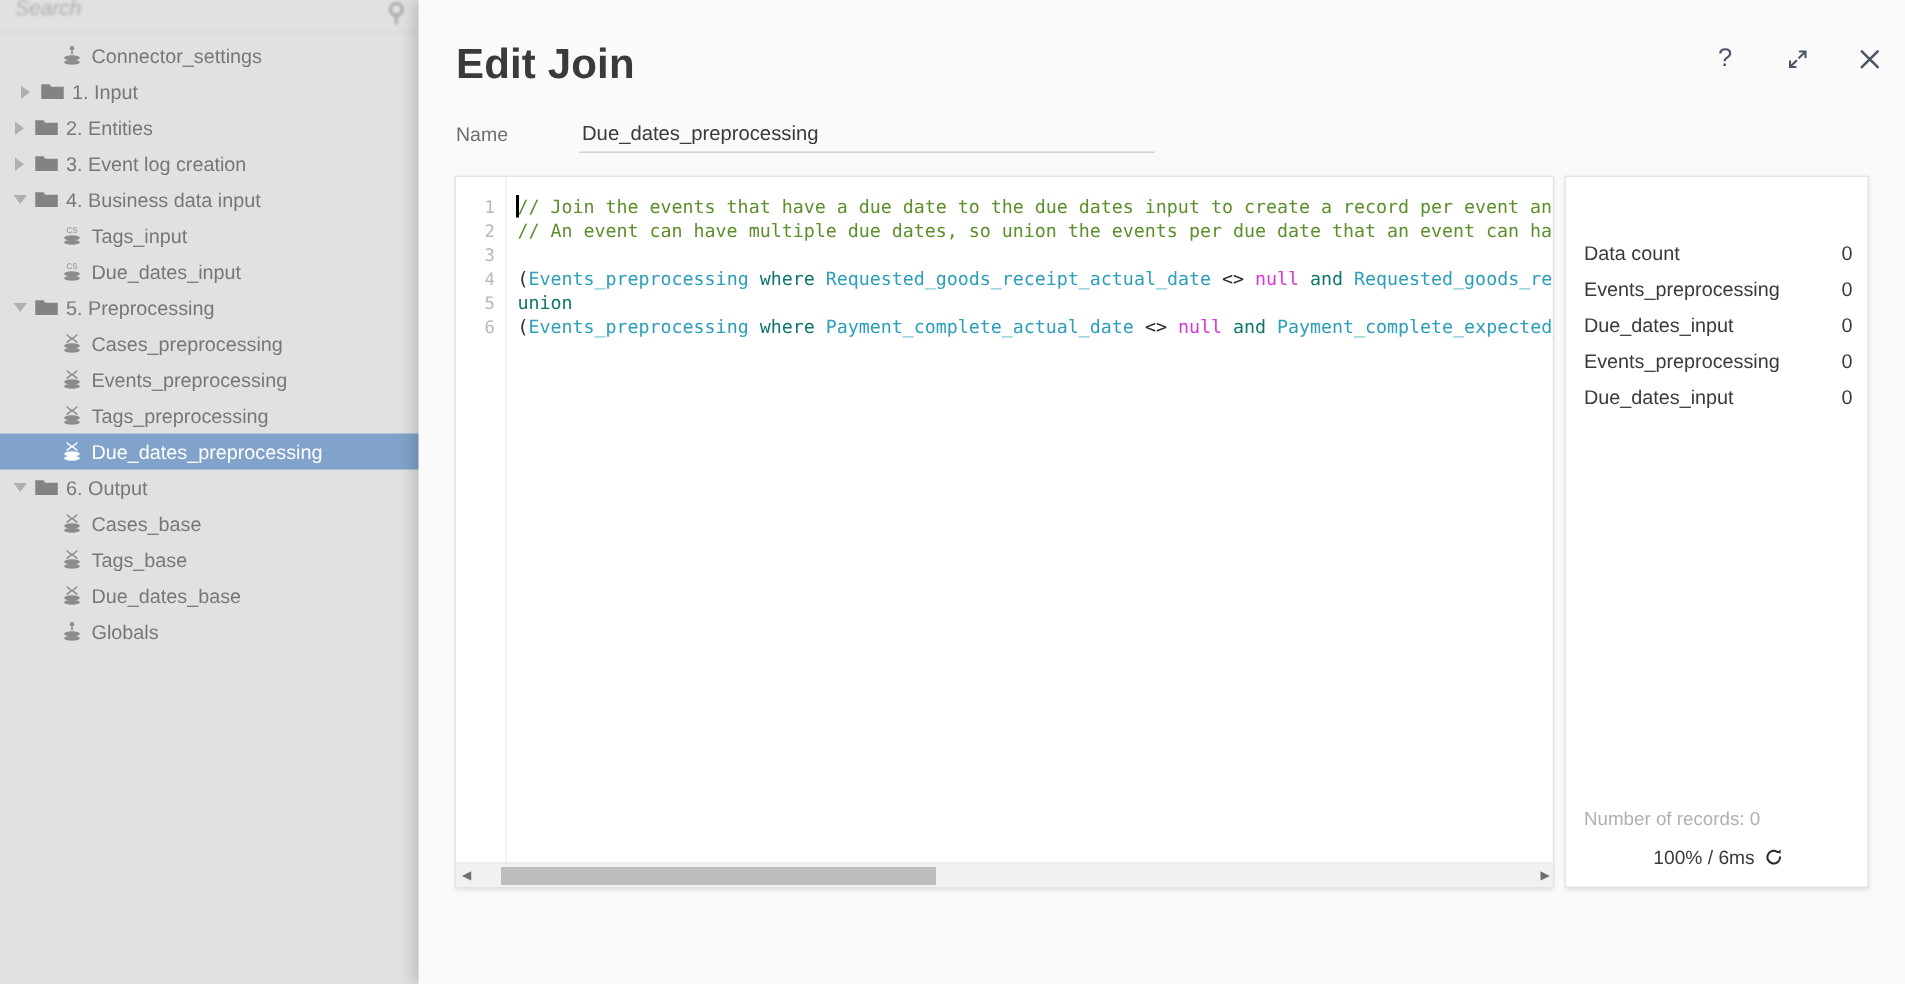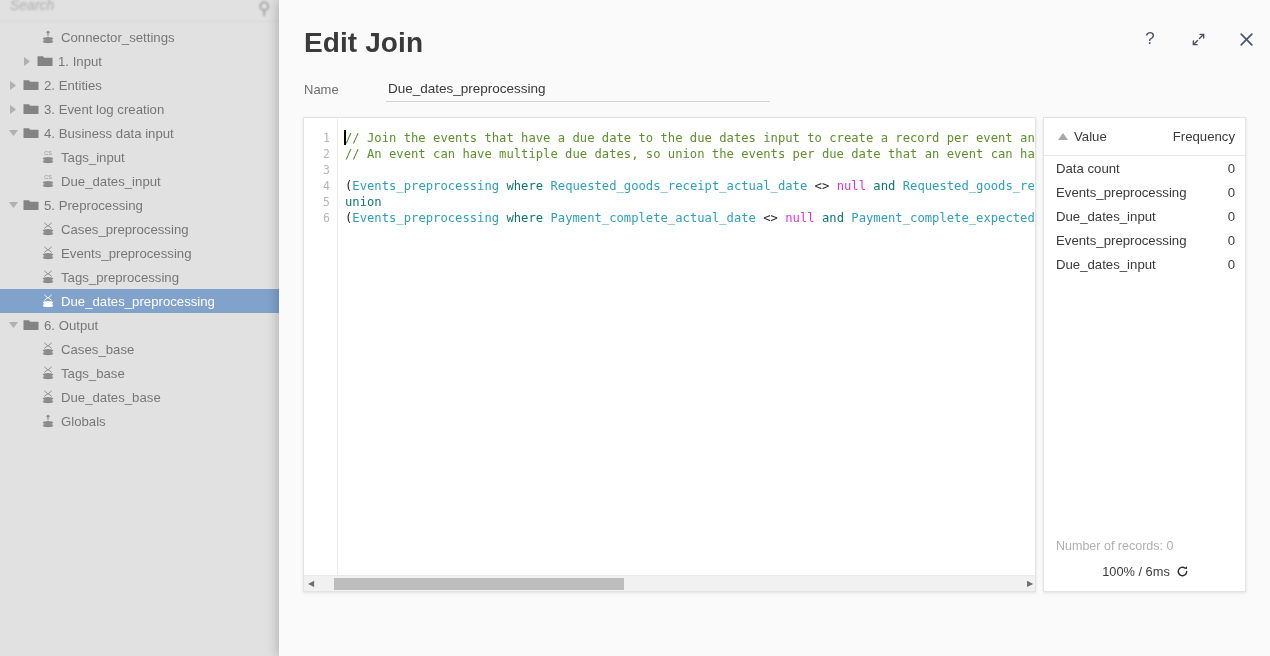--- a/index.html
+++ b/index.html
@@ -258,21 +258,21 @@
         <span class="ico">
           <svg width="16" height="16" viewBox="0 0 16 16">
             <circle cx="8" cy="3.2" r="1.5" fill="#5a5a5a"></circle>
             <path d="M8 4.6 L8 7.2" stroke="#5a5a5a" stroke-width="1.1"></path>
             <ellipse cx="8" cy="9.6" rx="5.2" ry="1.7" fill="#5a5a5a"></ellipse>
             <ellipse cx="8" cy="12.5" rx="5.2" ry="1.7" fill="#5a5a5a"></ellipse>
           </svg>
         </span>
         <span class="lbl">Connector_settings</span>
       </div>
-      <div class="tree-row" style="padding-left: 20px;">
+      <div class="tree-row" style="padding-left: 10px;">
         <span class="tw">
           <svg width="7" height="9" viewBox="0 0 7 9">
             <path d="M0 0 L6 4.5 L0 9 Z" fill="#8e8e8e"></path>
           </svg>
         </span>
         <span class="ico">
           <svg width="16" height="14" viewBox="0 0 16 14">
             <path d="M0.5 2.2 L6 2.2 L7.2 3.8 L15.5 3.8 L15.5 12 L0.5 12 Z" fill="#4e4e4e"></path>
           </svg>
         </span>
@@ -500,29 +500,20 @@
     <div id="hscroll">
       <div class="sc-arrow">◀</div>
       <div id="sc-track">
         <div id="sc-thumb"></div>
       </div>
       <div class="sc-arrow">▶</div>
     </div>
   </div>
 
   <div id="results-card">
-    <div id="res-head">
-      <span id="sort-caret">
-        <svg width="10" height="7" viewBox="0 0 10 7">
-            <path d="M5 0 L10 7 L0 7 Z" fill="#a8a8a8"></path>
-          </svg>
-      </span>
-      <span id="col-value">Value</span>
-      <span id="col-freq">Frequency</span>
-    </div>
     <div id="res-rows">
         <div class="res-row">
           <span class="res-val">Data count</span>
           <span class="res-freq">0</span>
         </div>
         <div class="res-row">
           <span class="res-val">Events_preprocessing</span>
           <span class="res-freq">0</span>
         </div>
         <div class="res-row">

